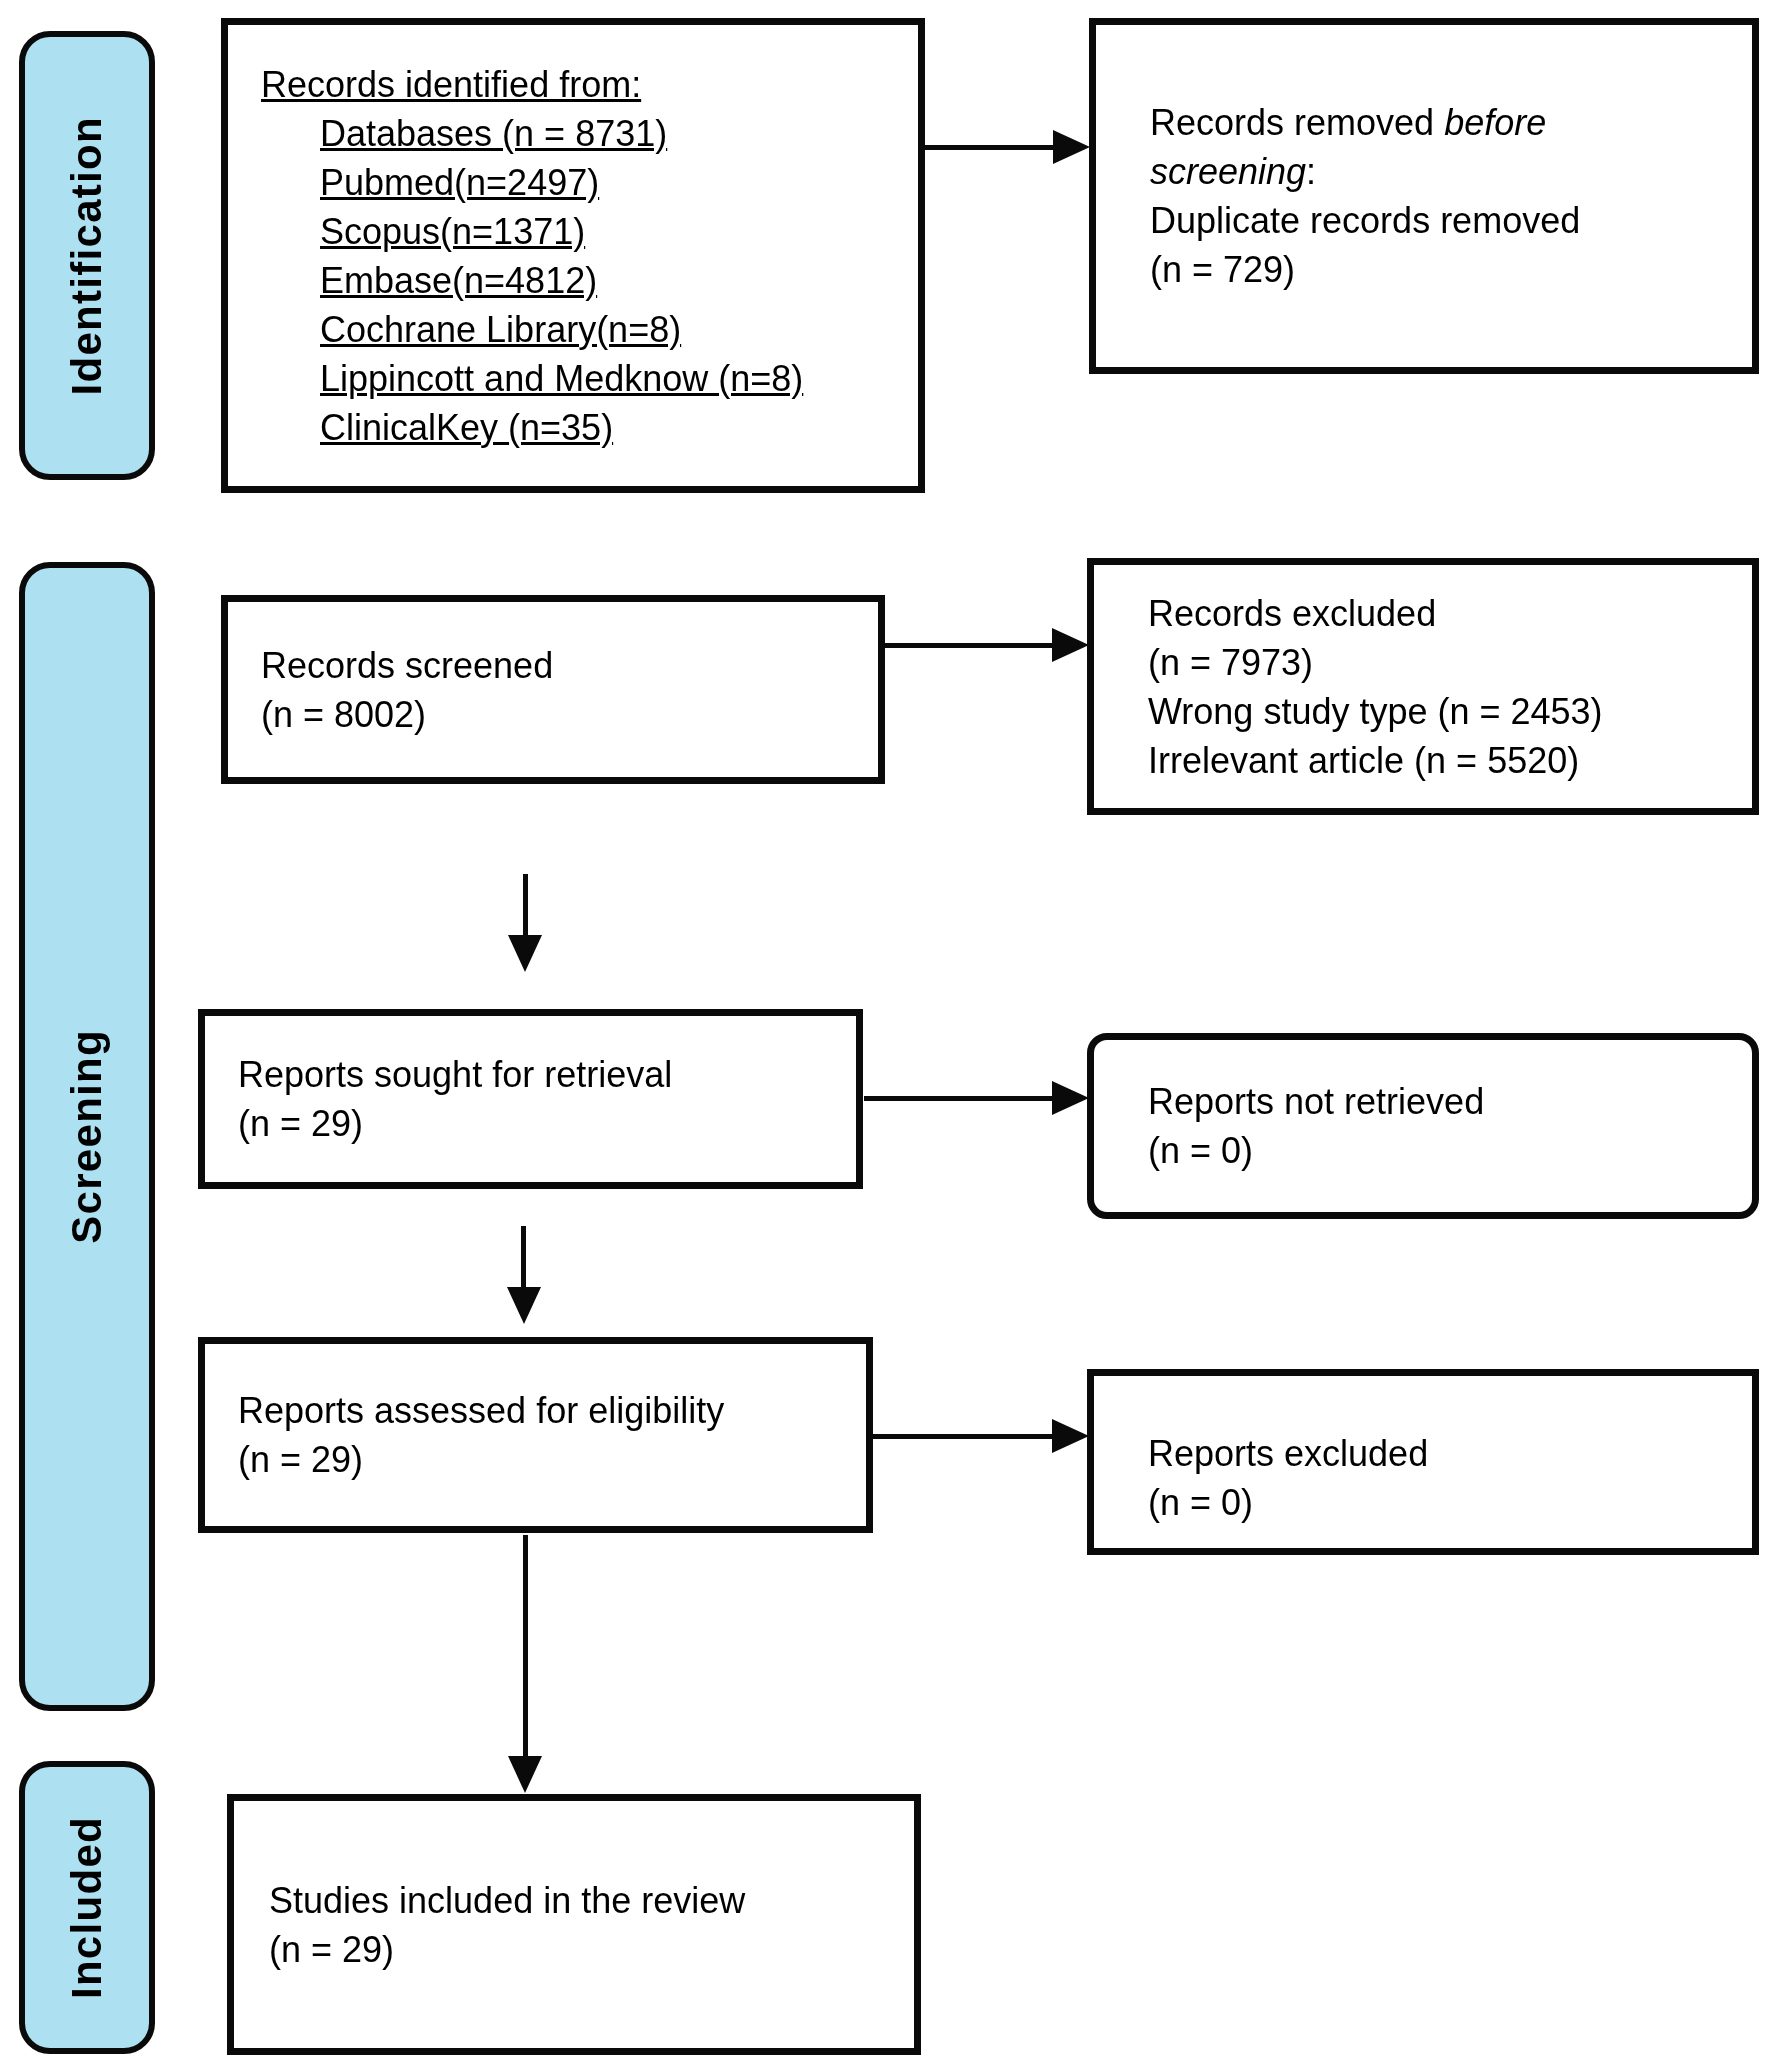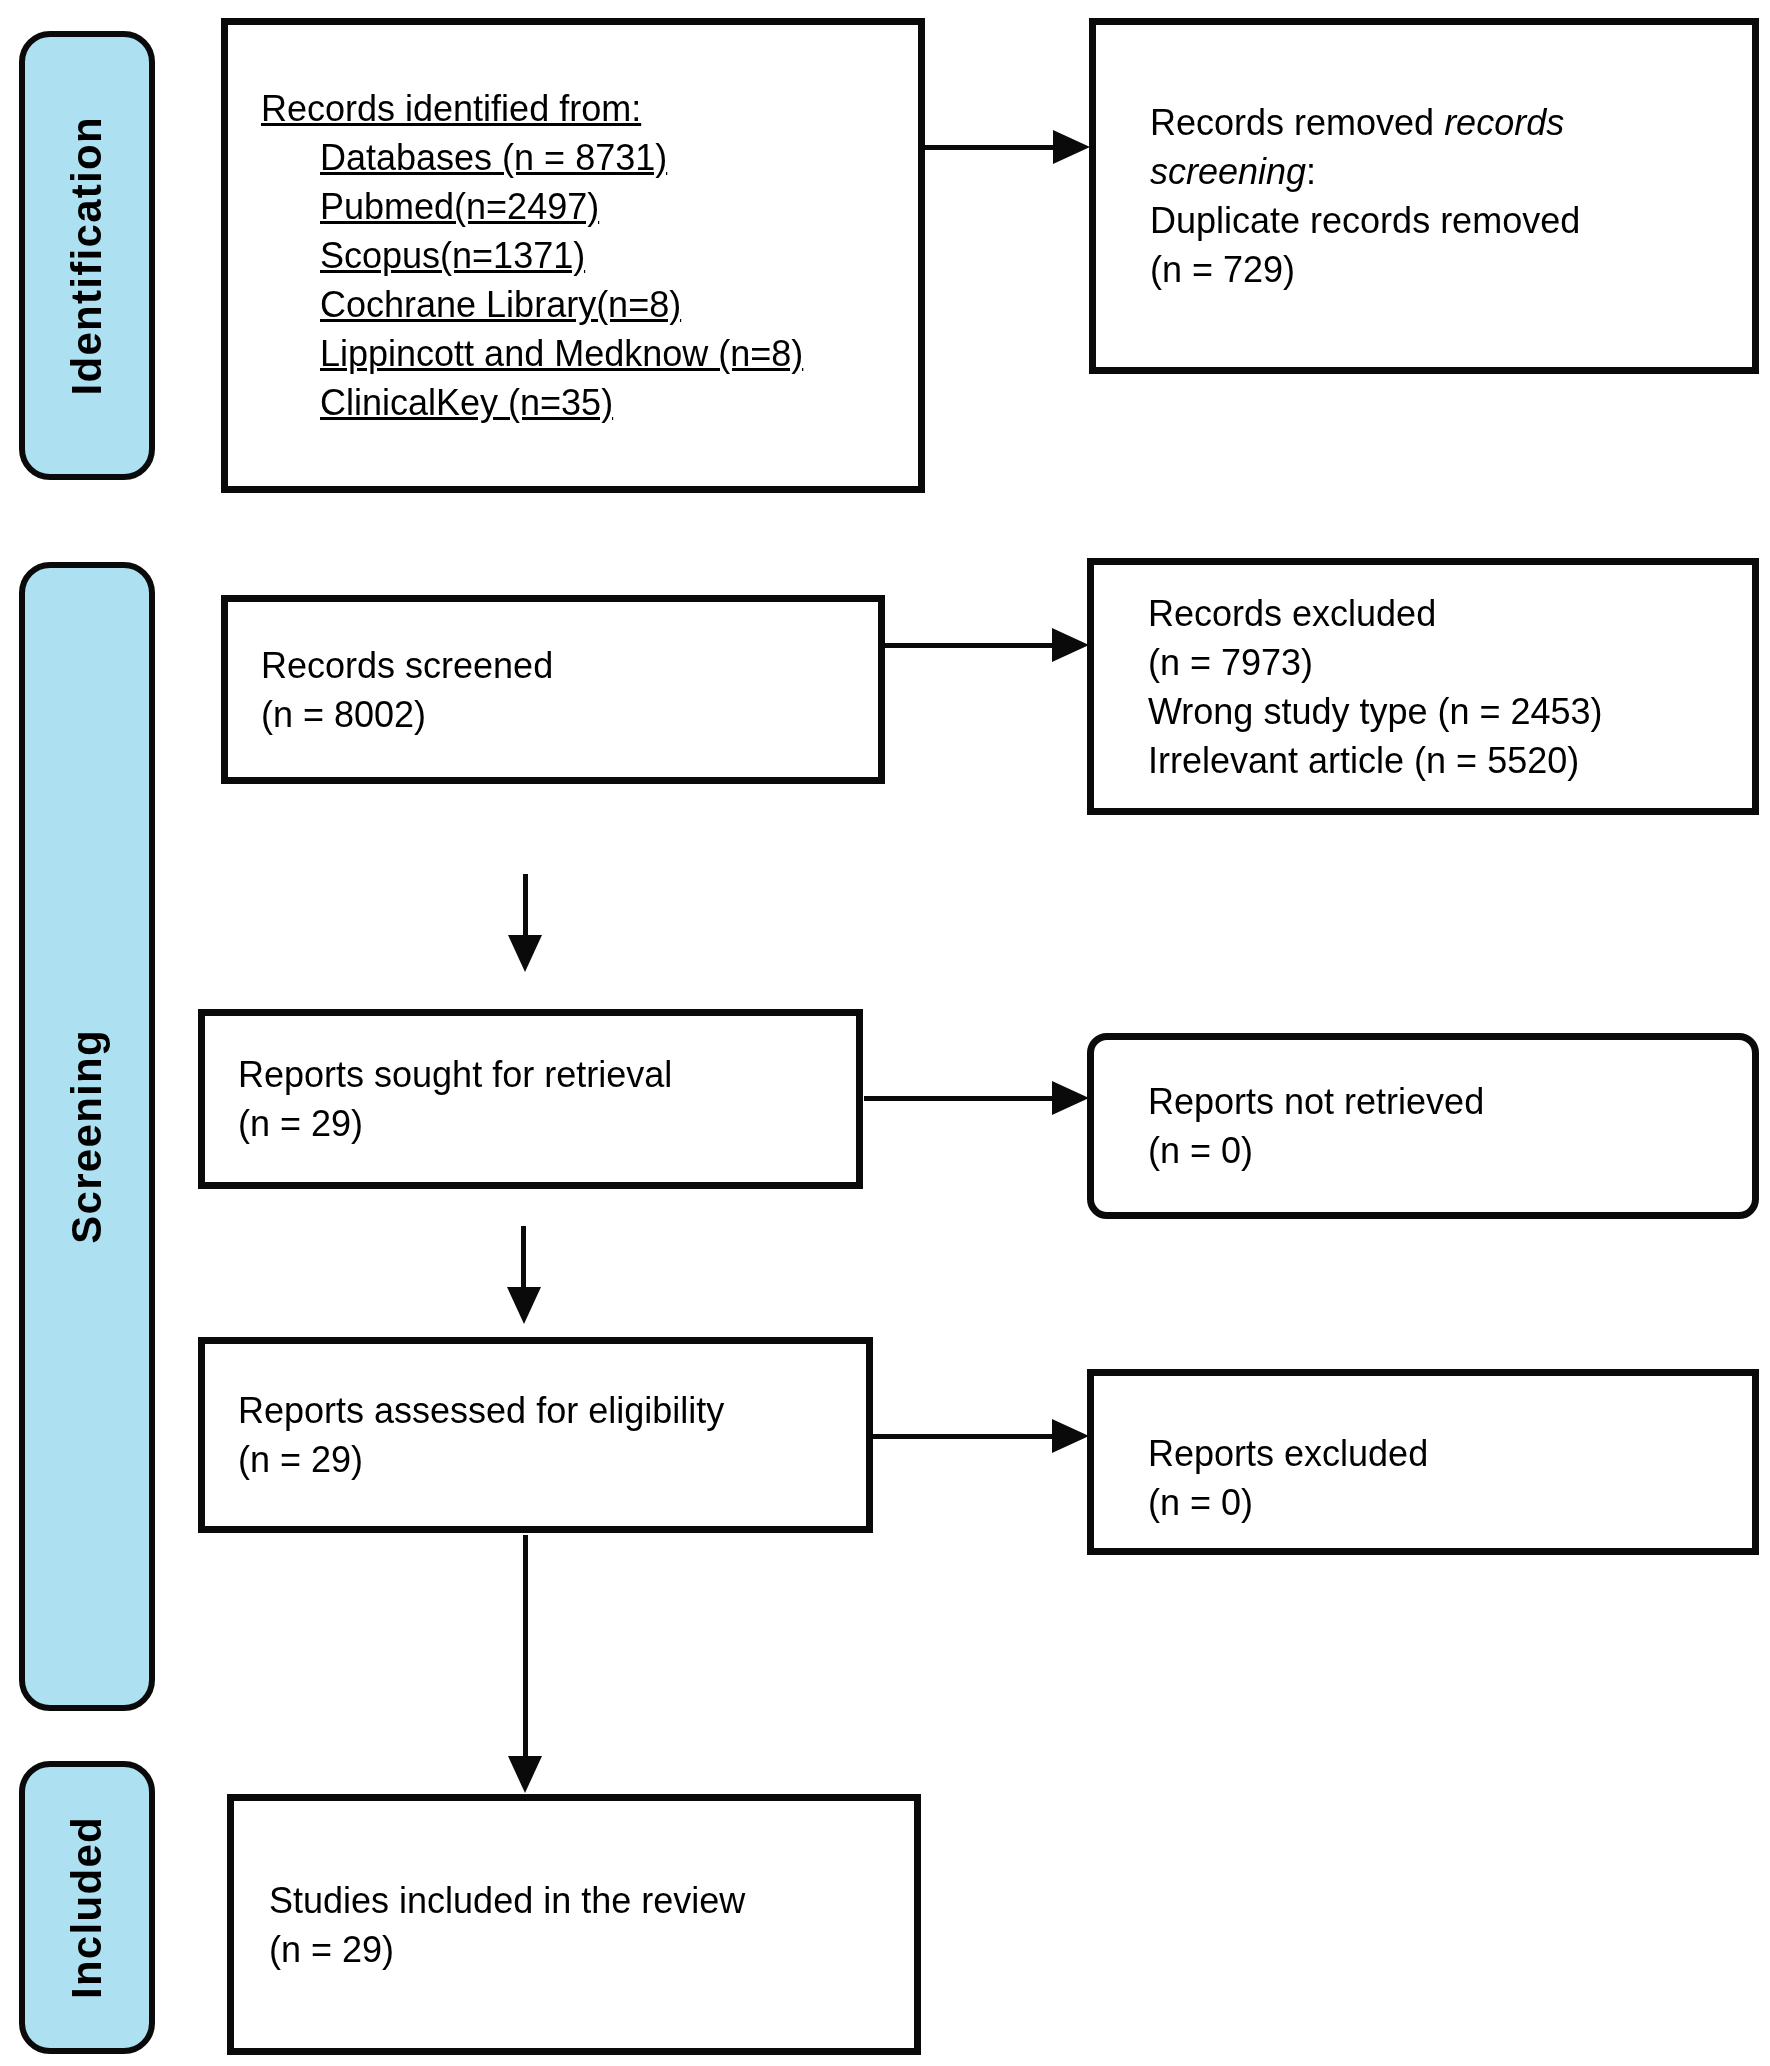--- a/index.html
+++ b/index.html
@@ -70,27 +70,28 @@
   </div>
   <div class="stage" style="left:19px;top:1761px;width:136px;height:293px;">
     <span class="vtext">Included</span>
   </div>
 
   <div class="fbox" style="left:221px;top:18px;width:704px;height:475px;padding-left:33px;text-decoration:underline;">
     <div class="line">Records identified from:</div>
     <div class="line indent">Databases (n = 8731)</div>
     <div class="line indent">Pubmed(n=2497)</div>
     <div class="line indent">Scopus(n=1371)</div>
+    <div class="line indent">Embase(n=4812)</div>
     <div class="line indent">Cochrane Library(n=8)</div>
     <div class="line indent">Lippincott and Medknow (n=8)</div>
     <div class="line indent">ClinicalKey (n=35)</div>
   </div>
 
   <div class="fbox" style="left:1089px;top:18px;width:670px;height:356px;padding-left:54px;">
-    <div class="line"><span>Records removed </span><span class="it">records</span></div>
+    <div class="line"><span>Records removed </span><span class="it">before</span></div>
     <div class="line"><span class="it">screening</span><span>:</span></div>
     <div class="line">Duplicate records removed</div>
     <div class="line">(n = 729)</div>
   </div>
 
   <div class="fbox" style="left:221px;top:595px;width:664px;height:189px;padding-left:33px;">
     <div class="line">Records screened</div>
     <div class="line">(n = 8002)</div>
   </div>
 

